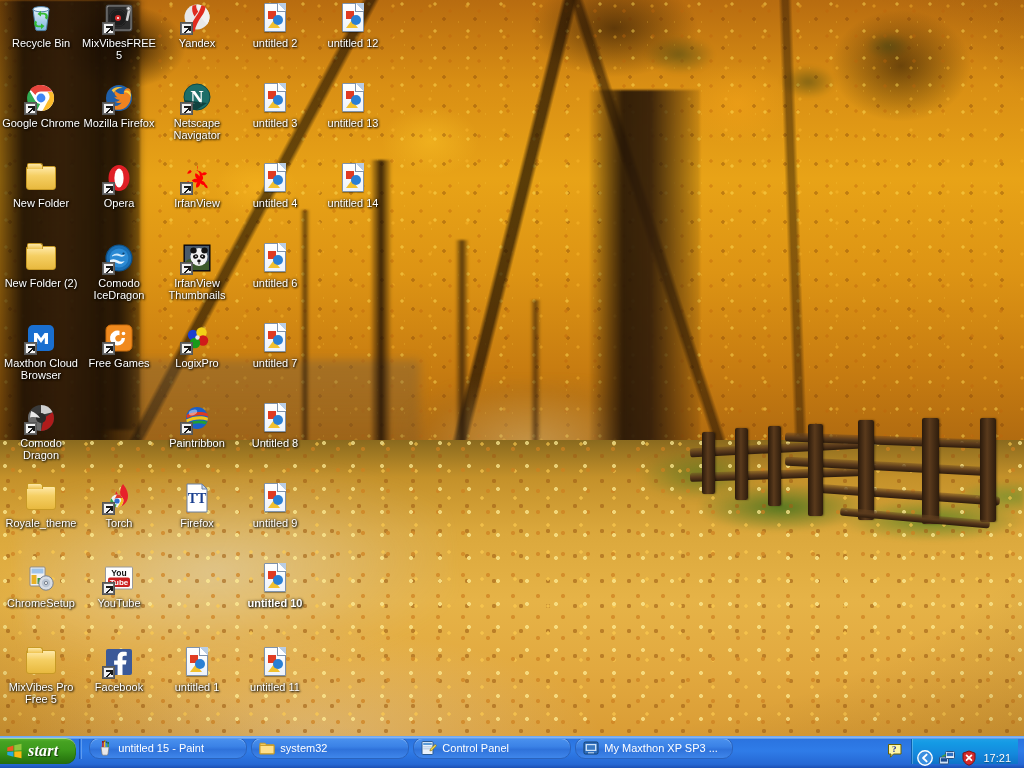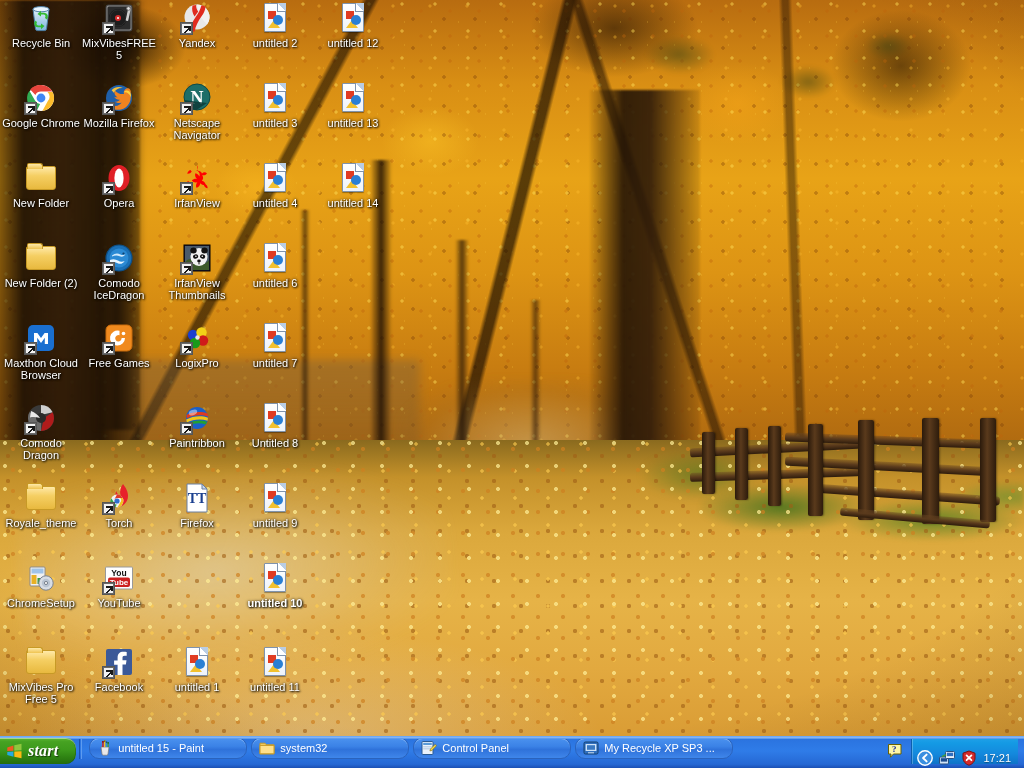--- a/index.html
+++ b/index.html
@@ -715,21 +715,21 @@
       </svg></span>
         <span class="tlabel">Control Panel</span>
       </div>
       <div class="taskbtn" style="width: 158px;">
         <span class="ticon"><svg viewBox="0 0 16 16" width="16" height="16">
         <rect x="1" y="2" width="14" height="12" rx="1.4" fill="#2f6fbf" stroke="#14406f"></rect>
         <rect x="2.6" y="4" width="10.8" height="7" fill="#cfe3f7"></rect>
         <rect x="4" y="5.2" width="8" height="4.6" fill="#3a79c2"></rect>
         <rect x="5" y="12" width="6" height="1.4" fill="#9fbcdd"></rect>
       </svg></span>
-        <span class="tlabel">My Recycle XP SP3 ...</span>
+        <span class="tlabel">My Maxthon XP SP3 ...</span>
       </div>
     </div>
 
   <div id="tray">
     <span class="notify-ico">
       <svg viewBox="0 0 16 16" width="16" height="16">
         <path d="M1.5 1.5 H14 V11 H6.5 L3.5 14.2 L4 11 H1.5 Z" fill="#fdf6a8" stroke="#6b6000" stroke-width="1"></path>
         <text x="7.2" y="9" font-size="9" font-family="Liberation Serif, serif" font-weight="bold" fill="#1b2ea0" text-anchor="middle">?</text>
       </svg>
     </span>

